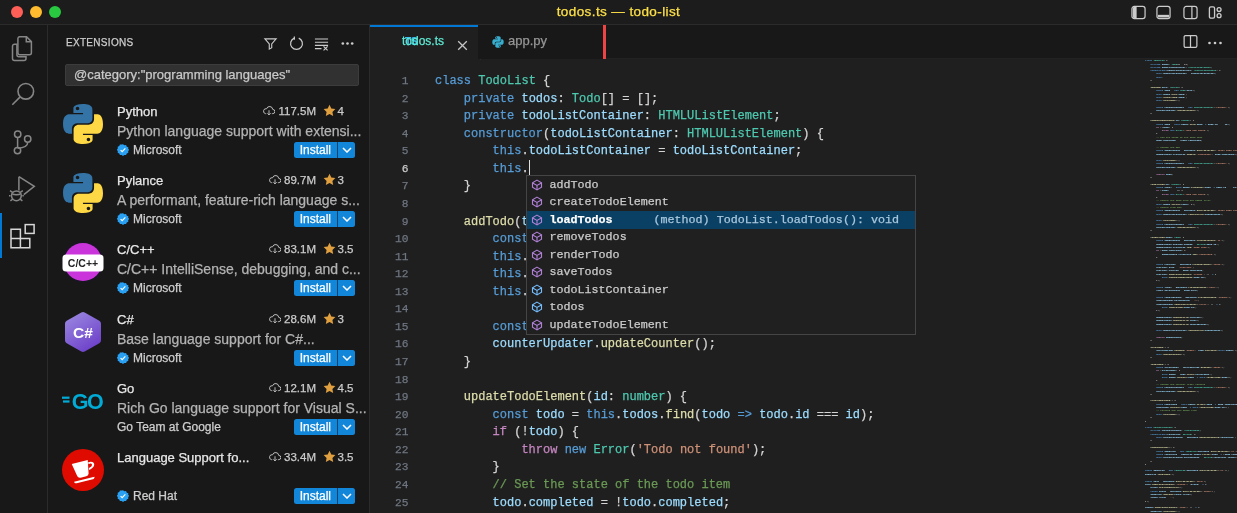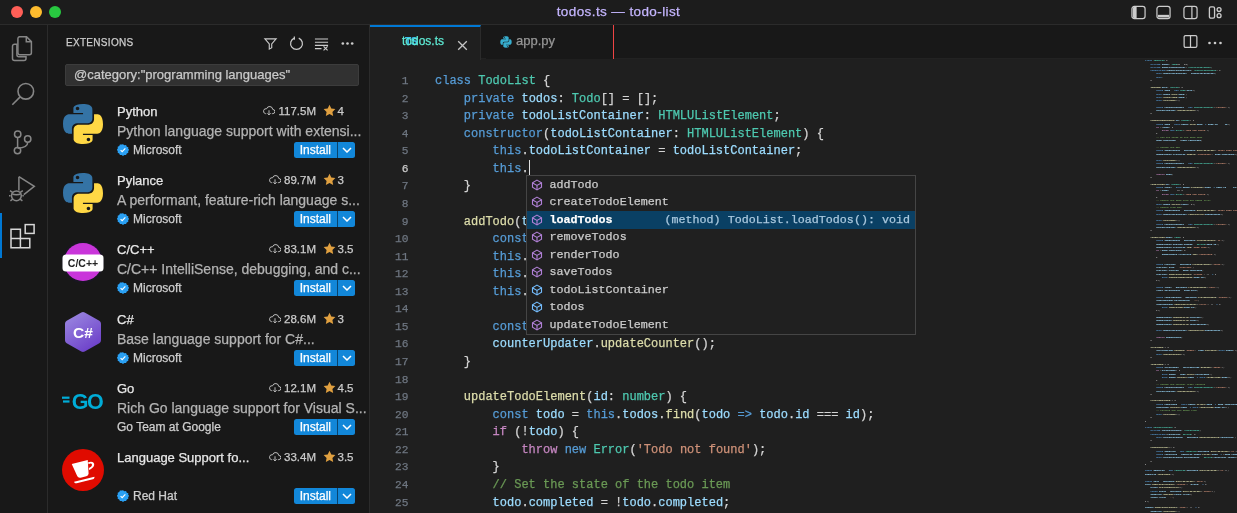--- a/index.html
+++ b/index.html
@@ -2,21 +2,21 @@
 <html><head>
 <meta charset="utf-8">
 <style>
 * { margin:0; padding:0; box-sizing:border-box; -webkit-font-smoothing:antialiased; }
 html,body { width:1237px; height:513px; overflow:hidden; }
 body { position:relative; background:#1f1f1f; font-family:"Liberation Sans", sans-serif; -webkit-text-stroke:0.25px; will-change:transform; }
 .abs { position:absolute; }
 
 #titlebar { left:0; top:0; width:1237px; height:25px; background:#1c1c1c; border-bottom:1px solid #2b2b2b; }
 .tl { position:absolute; top:6px; width:12px; height:12px; border-radius:50%; }
-#title-text { position:absolute; top:4px; left:0; width:1237px; text-align:center; color:#c4b5fd; font-size:13.5px; letter-spacing:0.4px; }
+#title-text { position:absolute; top:4px; left:0; width:1237px; text-align:center; color:#fde047; font-size:13.5px; letter-spacing:0.4px; }
 
 #activitybar { left:0; top:25px; width:48px; height:488px; background:#181818; border-right:1px solid #2b2b2b; }
 
 #sidebar { left:48px; top:25px; width:322px; height:488px; background:#181818; border-right:1px solid #2b2b2b; }
 #sb-title { position:absolute; left:18px; top:12px; font-size:10px; color:#cccccc; letter-spacing:0.3px; }
 #sb-search { position:absolute; left:17px; top:39px; width:294px; height:22px; background:#313131; border:1px solid #3c3c3c; border-radius:2px; color:#c8c8c8; font-size:13px; line-height:20px; padding-left:8px; }
 .ext-row { position:absolute; left:0; width:322px; height:69px; }
 .ext-icon { position:absolute; left:14px; top:1px; width:42px; height:42px; }
 .ext-title { position:absolute; left:69px; top:2px; font-size:13px; font-weight:normal; color:#e7e7e7; white-space:nowrap; }
 .ext-desc { position:absolute; left:69px; top:21px; font-size:14px; color:#b3b3b3; white-space:nowrap; }
@@ -24,41 +24,41 @@
 .st-count { position:absolute; right:54px; top:3px; display:flex; align-items:center; gap:3px; font-size:11.5px; color:#cccccc; }
 .st-star { position:absolute; left:274.5px; top:2px; }
 .st-rate { position:absolute; left:289.5px; top:3px; font-size:11.5px; color:#cccccc; }
 .install { position:absolute; right:15px; top:40px; height:16px; background:#1287d9; border-radius:2.5px; color:#ffffff; font-size:12px; display:flex; align-items:center; }
 .install .lbl { padding:0 6px; }
 .install .chev { border-left:1px solid rgba(0,0,0,0.5); width:18px; height:16px; display:flex; align-items:center; justify-content:center; }
 
 #editor { left:370px; top:25px; width:867px; height:488px; background:#1f1f1f; }
 #tabbar { position:absolute; left:0; top:0; width:867px; height:34px; background:#181818; border-bottom:1px solid #222222; }
 #tab1 { position:absolute; left:0; top:0; width:111px; height:35px; background:#1f1f1f; border-top:2px solid #0078d4; border-right:1px solid #2b2b2b; }
-#tab2 { position:absolute; left:116px; top:0; width:128px; height:34px; background:#181818; border-right:1px solid #ef4444; }
+#tab2 { position:absolute; left:108px; top:0; width:128px; height:34px; background:#181818; border-right:3px solid #ef4444; }
 #lnums { position:absolute; left:0; top:48px; width:38.5px; text-align:right; color:#6e7681; }
 #code { position:absolute; left:65px; top:48px; }
 #code pre { font-family:"Liberation Mono", monospace; font-size:12px; line-height:17.57px; }
 #lnums pre { font-family:"Liberation Mono", monospace; font-size:11.2px; line-height:17.57px; }
 .k { color:#569cd6; }
 .c { color:#c586c0; }
 .t { color:#4ec9b0; }
 .v { color:#9cdcfe; }
 .f { color:#dcdcaa; }
 .s { color:#ce9178; }
 .cm { color:#6a9955; }
 .p { color:#d4d4d4; }
 #cursor { position:absolute; left:158.6px; top:134.8px; width:1.5px; height:18px; background:#e0e0e0; }
 
 #suggest { position:absolute; left:156px; top:150px; width:390px; background:#202020; border:1px solid #454545; font-family:"Liberation Mono", monospace; font-size:11.7px; }
 .sg-row { position:relative; height:17.5px; display:flex; align-items:center; color:#cccccc; }
 .sg-row svg { margin-left:4px; margin-right:6.5px; flex:none; }
 .sg-sel { background:#0a4064; }
 .sg-sel .sg-lbl { color:#ffffff; font-weight:bold; }
-.sg-detail { position:absolute; right:5px; color:#aac8de; }
+.sg-detail { position:absolute; right:16px; color:#aac8de; }
 
 #minimap { position:absolute; left:775px; top:34px; width:92px; height:454px; overflow:hidden; }
 #minimap pre { font-family:"Liberation Mono", monospace; font-size:12.25px; line-height:17.57px; transform:scale(0.19); transform-origin:0 0; }
 </style>
 </head>
 <body>
 
 <div id="titlebar" class="abs">
   <div class="tl" style="left:11px; background:#ff5f57;"></div>
   <div class="tl" style="left:30px; background:#febc2e;"></div>

